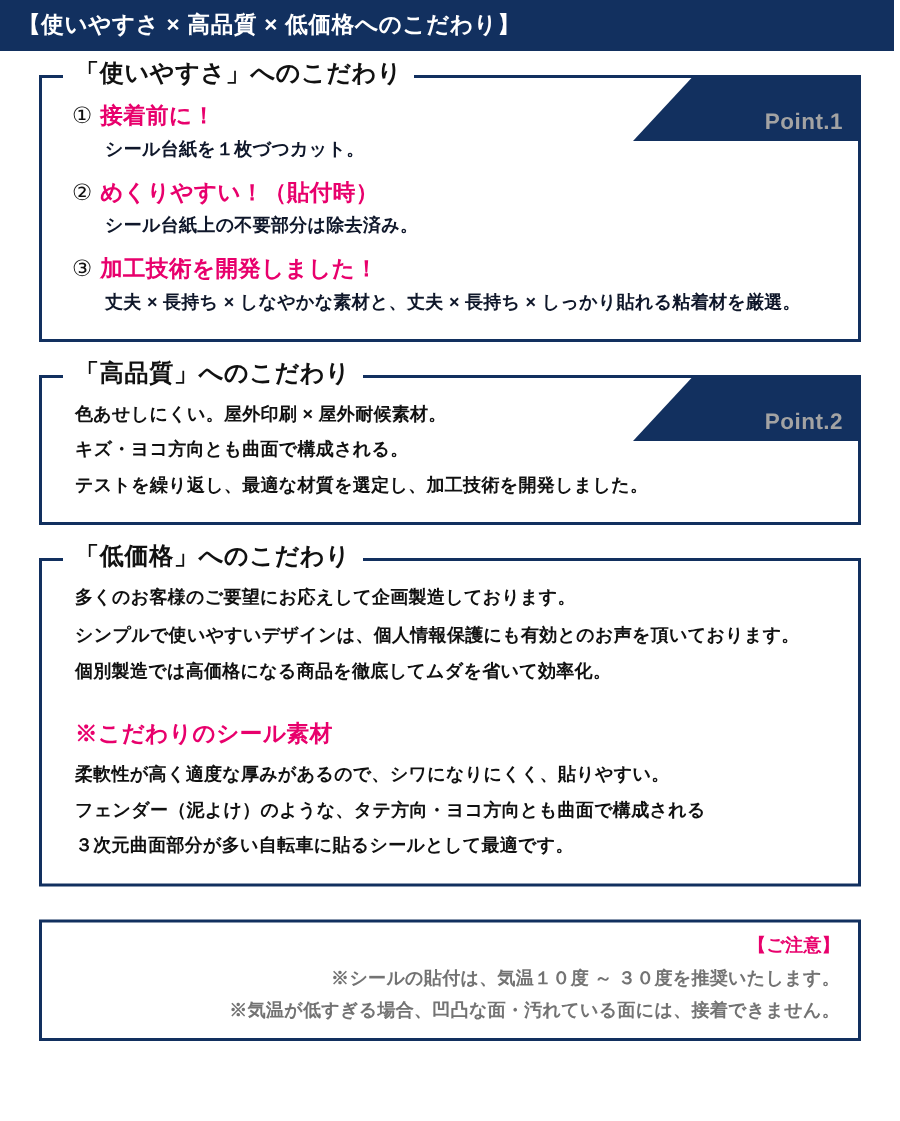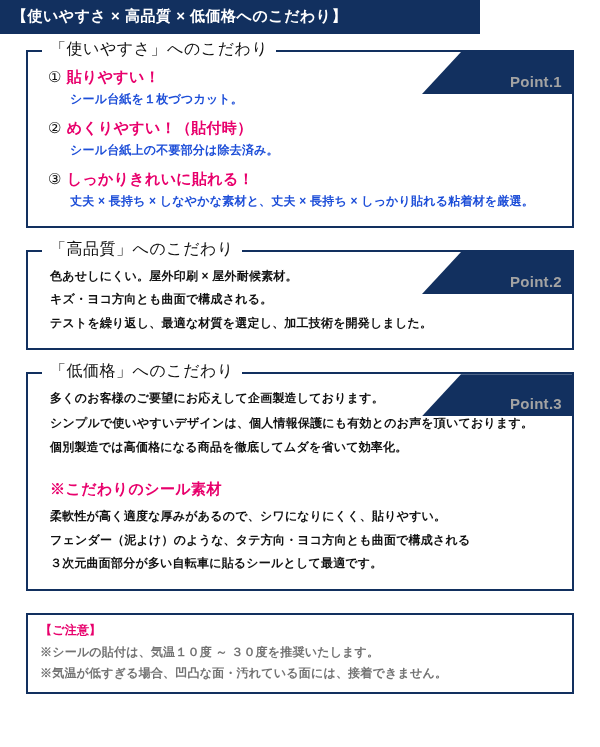--- a/index.html
+++ b/index.html
@@ -15,21 +15,21 @@
   }
 
   
   .header-bar {
     background: #12305f;
     color: #ffffff;
     font-weight: bold;
     font-size: 15px;
     letter-spacing: 0.5px;
     padding: 7px 10px 8px 12px;
-    width: 480px;
+    width: 596px;
   }
 
   
   .page {
     padding: 16px 26px 0 26px;
   }
 
   
   .section {
     position: relative;
@@ -38,21 +38,21 @@
     padding: 16px 18px 16px 20px;
     background: #fff;
   }
   .section-title {
     position: absolute;
     top: -13px;
     left: 14px;
     background: #ffffff;
     padding: 0 8px;
     font-size: 16px;
-    font-weight: normal;
+    font-weight: bold;
     color: #111;
     letter-spacing: 0.5px;
     white-space: nowrap;
   }
   
   .point-flag {
     position: absolute;
     top: 0;
     right: 0;
     width: 150px;
@@ -84,21 +84,21 @@
     letter-spacing: 0.3px;
   }
   .num-circle {
     font-size: 15px;
     color: #111;
     font-weight: normal;
   }
   .num-desc {
     font-size: 12px;
     font-weight: bold;
-    color: #1d4ed8;
+    color: #0f172a;
     margin-top: 4px;
     margin-left: 22px;
     letter-spacing: 0.2px;
   }
 
   
   .lead {
     color: #e8006c;
     font-weight: bold;
     font-size: 16px;
@@ -117,20 +117,21 @@
   .body-line:last-child { margin-bottom: 0; }
 
   .sec3-top .body-line { margin-bottom: 7px; }
 
   
   .caution {
     border: 2px solid #12305f;
     margin: 0 26px 10px 26px;
     padding: 7px 12px 10px 12px;
     position: relative;
+    text-align: right;
   }
   .caution-title {
     color: #e8006c;
     font-weight: bold;
     font-size: 12px;
     margin-bottom: 5px;
     letter-spacing: 0.2px;
   }
   .caution-line {
     color: #737373;
@@ -149,56 +150,55 @@
 <div class="page">
 
   <div class="section">
     <div class="point-flag">Point.1</div>
     <div class="section-title">「使いやすさ」へのこだわり</div>
     <div class="section-inner">
 
       <div class="num-item">
         <div class="num-head">
           <span class="num-circle">①</span>
-          <span>貼りやすい！</span>
+          <span>接着前に！</span>
         </div>
         <div class="num-desc">シール台紙を１枚づつカット。</div>
       </div>
 
       <div class="num-item">
         <div class="num-head">
           <span class="num-circle">②</span>
           <span>めくりやすい！（貼付時）</span>
         </div>
         <div class="num-desc">シール台紙上の不要部分は除去済み。</div>
       </div>
 
       <div class="num-item">
         <div class="num-head">
           <span class="num-circle">③</span>
-          <span>しっかりきれいに貼れる！</span>
+          <span>加工技術を開発しました！</span>
         </div>
         <div class="num-desc">丈夫 × 長持ち × しなやかな素材と、丈夫 × 長持ち × しっかり貼れる粘着材を厳選。</div>
       </div>
 
     </div>
   </div>
 
   <div class="section">
     <div class="point-flag">Point.2</div>
     <div class="section-title">「高品質」へのこだわり</div>
     <div class="section-inner">
       <div class="body-line">色あせしにくい。屋外印刷 × 屋外耐候素材。</div>
       <div class="body-line">キズ・ヨコ方向とも曲面で構成される。</div>
       <div class="body-line">テストを繰り返し、最適な材質を選定し、加工技術を開発しました。</div>
     </div>
   </div>
 
   <div class="section">
-    <div class="point-flag">Point.3</div>
     <div class="section-title">「低価格」へのこだわり</div>
     <div class="section-inner">
       <div class="sec3-top">
         <div class="body-line">多くのお客様のご要望にお応えして企画製造しております。</div>
         <div class="body-line">シンプルで使いやすいデザインは、個人情報保護にも有効とのお声を頂いております。</div>
         <div class="body-line">個別製造では高価格になる商品を徹底してムダを省いて効率化。</div>
       </div>
       <div class="lead small">※こだわりのシール素材</div>
       <div class="body-line">柔軟性が高く適度な厚みがあるので、シワになりにくく、貼りやすい。</div>
       <div class="body-line">フェンダー（泥よけ）のような、タテ方向・ヨコ方向とも曲面で構成される</div>

